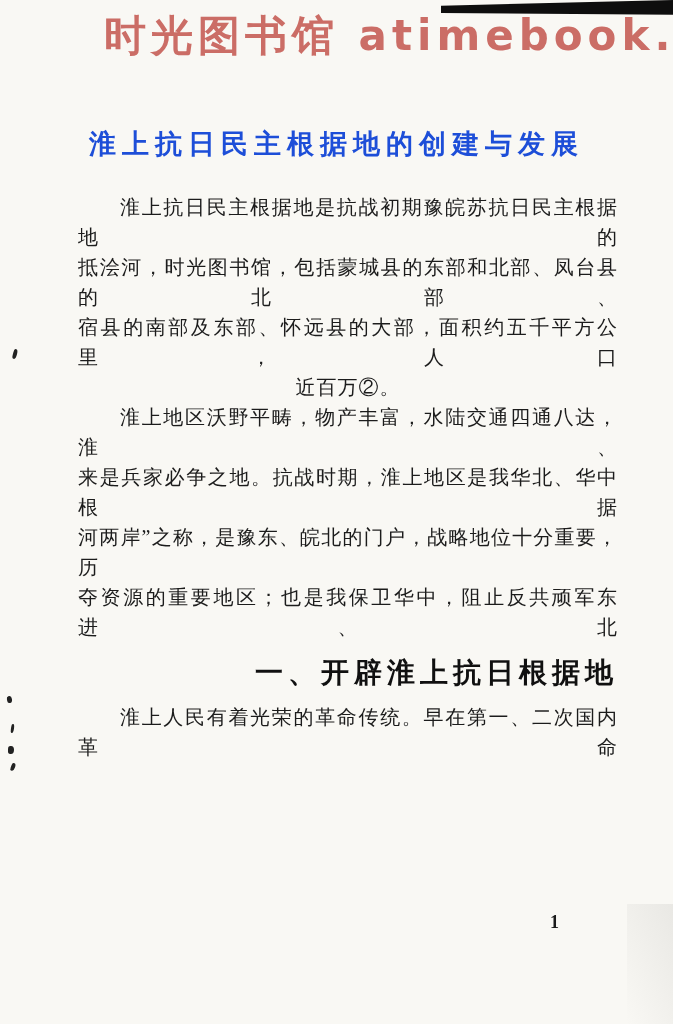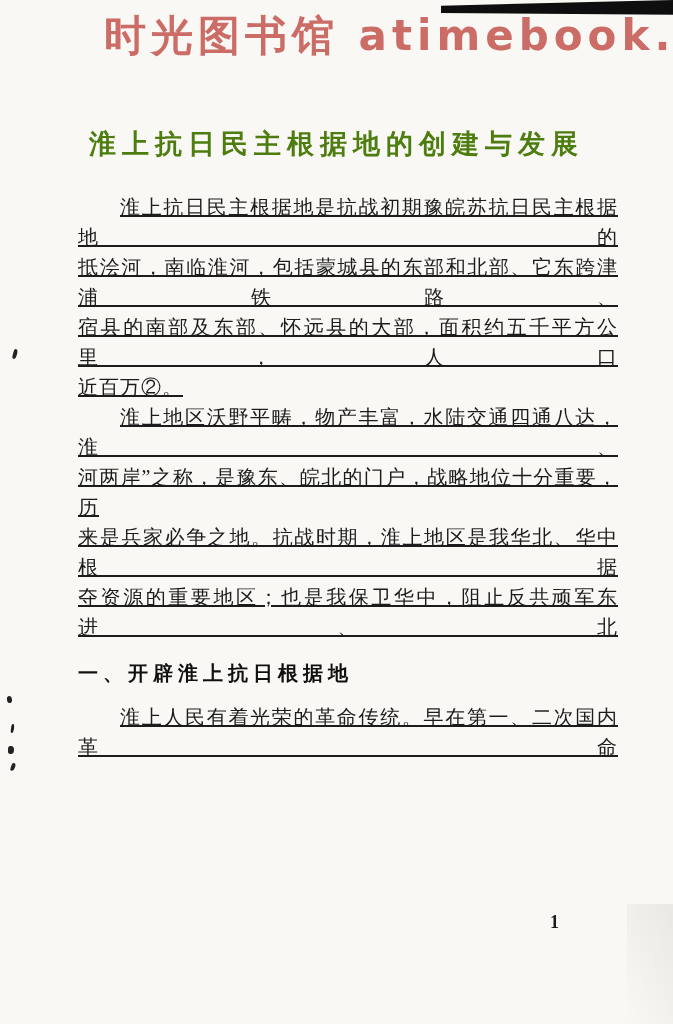--- a/index.html
+++ b/index.html
@@ -40,45 +40,44 @@
 
   .doc-title {
     position: absolute;
     top: 126px;
     left: 0;
     width: 100%;
     text-align: center;
     font-size: 27px;
     font-weight: bold;
     letter-spacing: 6px;
-    color: #4d7c0f;
+    color: #1d4ed8;
   }
 
   .content {
     position: absolute;
     top: 192px;
     left: 78px;
     width: 540px;
   }
 
   .line {
     font-size: 20px;
     line-height: 30px;
     letter-spacing: 1px;
     color: #1c1c1c;
-    text-decoration: underline;
   }
   .line.full { text-align: justify; text-align-last: justify; }
   .line.indent { text-indent: 42px; }
-  .line.end { text-align: left; }
+  .line.end { text-align: center; }
 
   .section-heading {
-    font-size: 20px;
+    font-size: 28px;
     font-weight: bold;
-    text-align: left;
+    text-align: right;
     letter-spacing: 5px;
     font-family: "DejaVu Sans", sans-serif;
     color: #101010;
     margin: 16px 0 14px 0;
     line-height: 30px;
   }
 
   .page-number {
     position: absolute;
     top: 912px;
@@ -132,29 +131,29 @@
   <div class="watermark" style="color: rgb(196, 85, 78);">时光图书馆 atimebook.c</div>
 
   <div class="doc-title">淮上抗日民主根据地的创建与发展</div>
 
   <div class="scan-fade"></div>
 
   <div class="content">
 
     <div class="para">
       <div class="line indent full">淮上抗日民主根据地是抗战初期豫皖苏抗日民主根据地的</div>
-      <div class="line full">抵浍河，南临淮河，包括蒙城县的东部和北部、它东跨津浦铁路、</div>
+      <div class="line full">抵浍河，时光图书馆，包括蒙城县的东部和北部、凤台县的北部、</div>
       <div class="line full">宿县的南部及东部、怀远县的大部，面积约五千平方公里，人口</div>
       <div class="line end">近百万②。</div>
     </div>
 
     <div class="para">
       <div class="line indent full">淮上地区沃野平畴，物产丰富，水陆交通四通八达，淮、</div>
+      <div class="line full">来是兵家必争之地。抗战时期，淮上地区是我华北、华中根据</div>
       <div class="line full">河两岸”之称，是豫东、皖北的门户，战略地位十分重要，历</div>
-      <div class="line full">来是兵家必争之地。抗战时期，淮上地区是我华北、华中根据</div>
       <div class="line full">夺资源的重要地区；也是我保卫华中，阻止反共顽军东进、北</div>
     </div>
 
     <div class="section-heading">一、开辟淮上抗日根据地</div>
 
     <div class="para">
       <div class="line indent full">淮上人民有着光荣的革命传统。早在第一、二次国内革命</div>
 
     </div>
 

